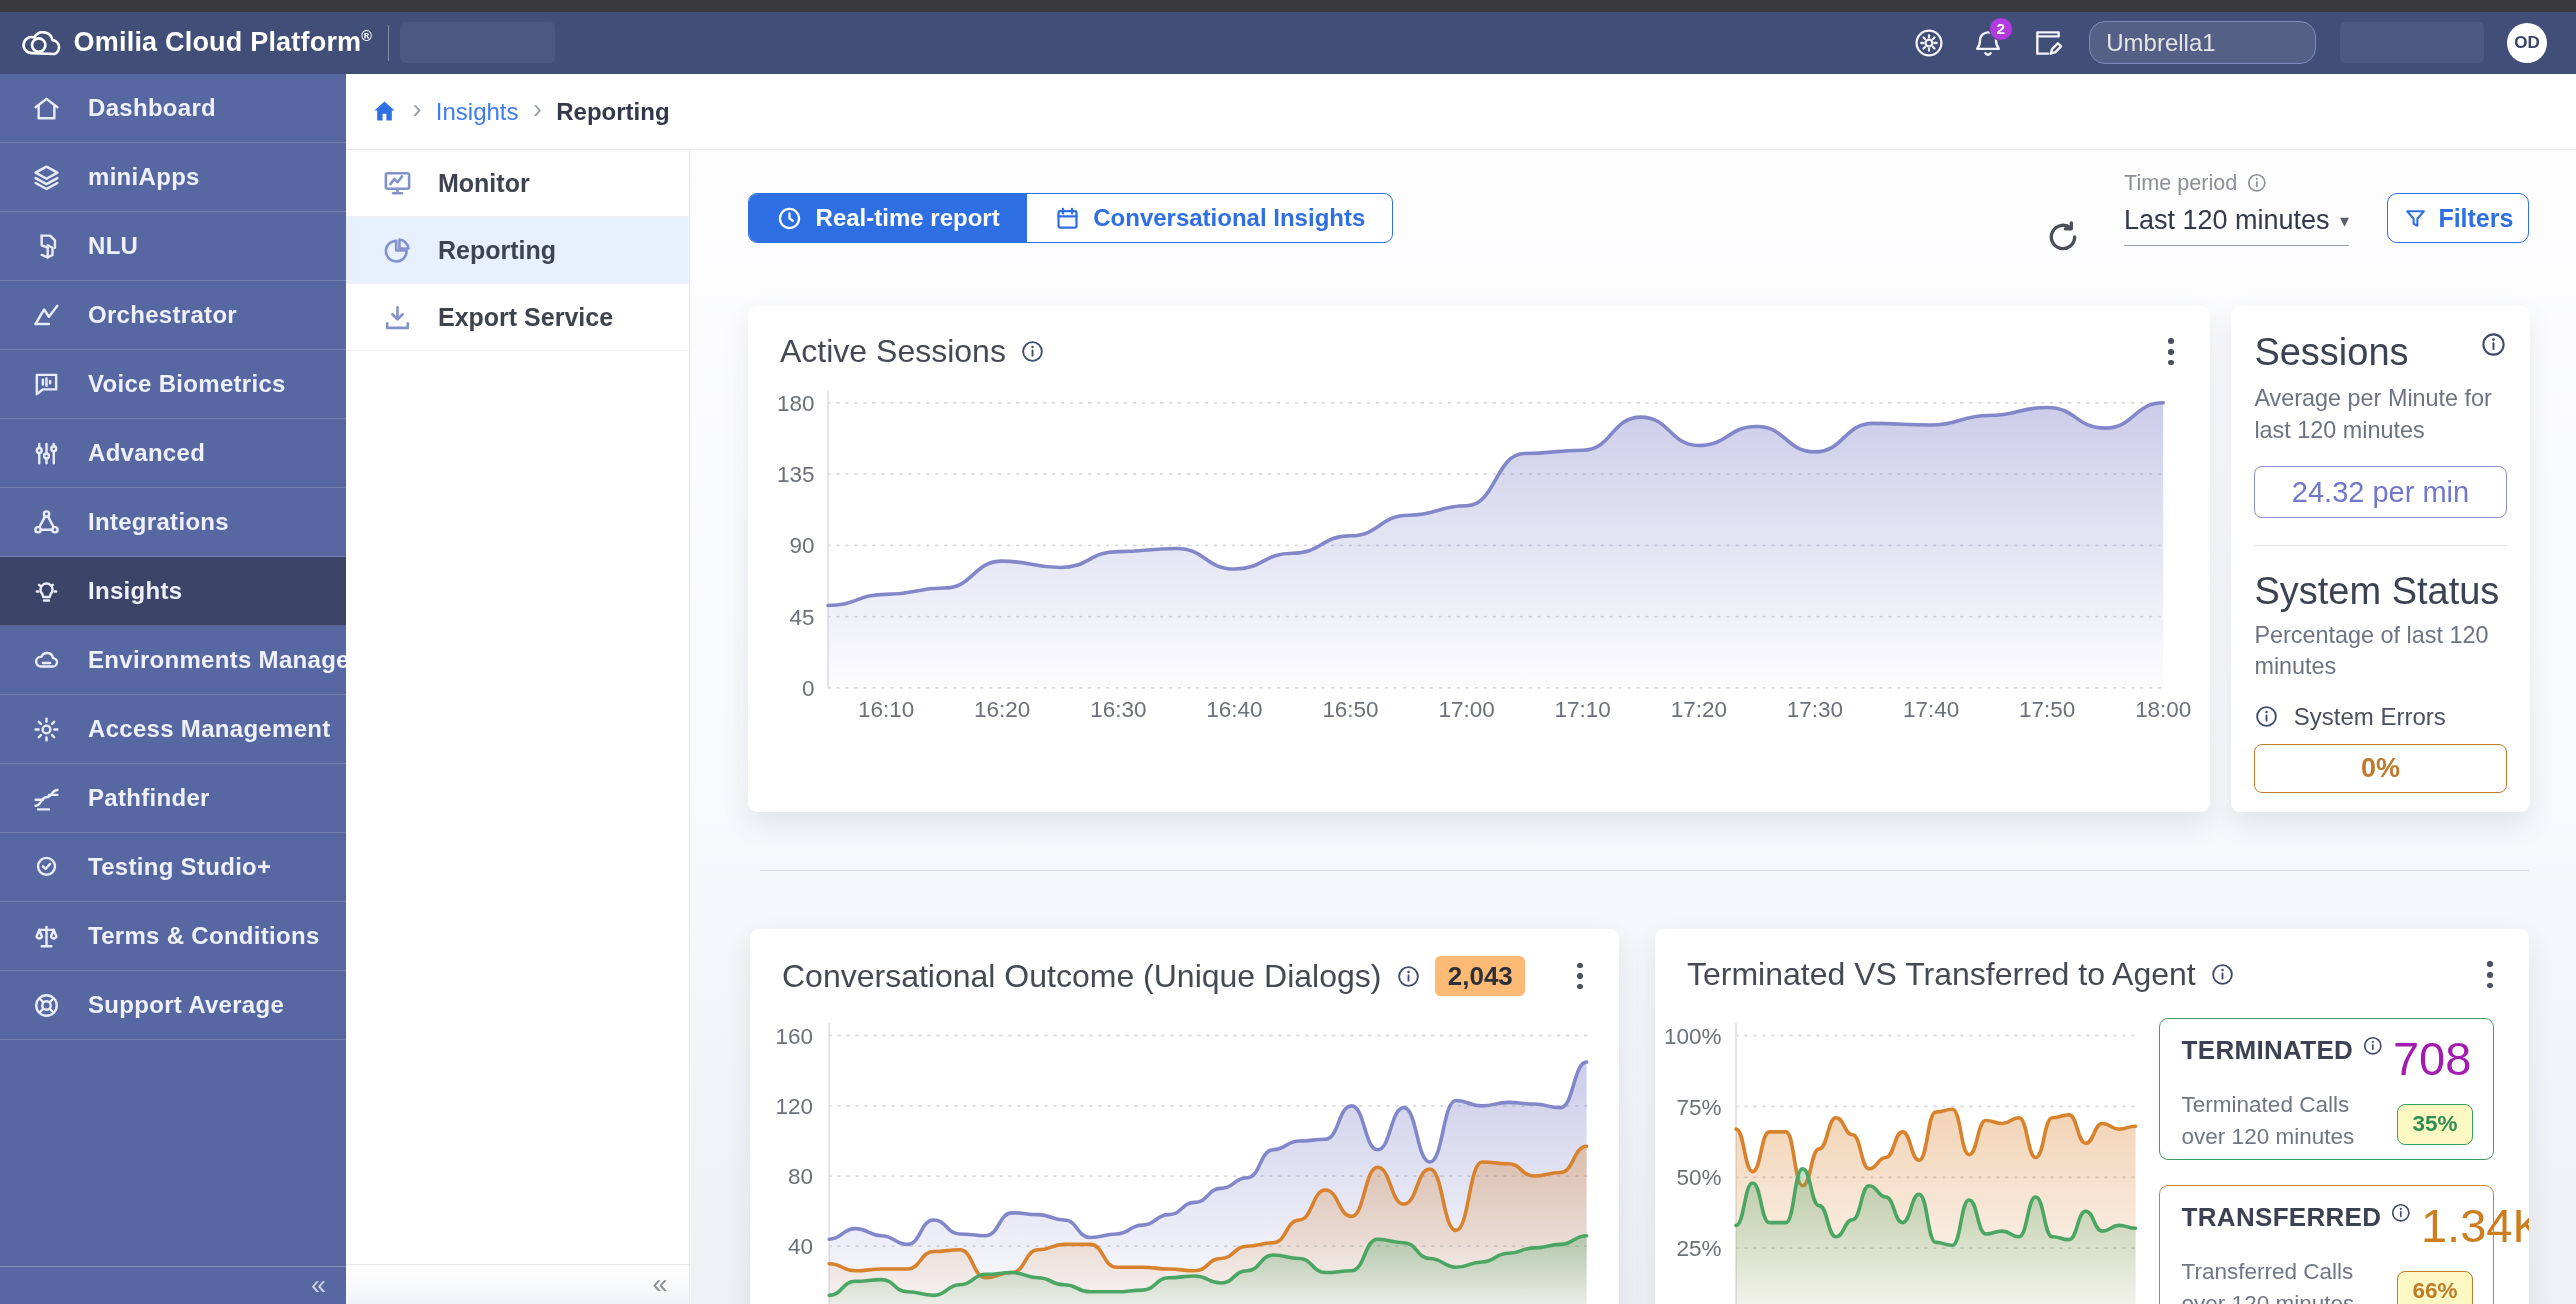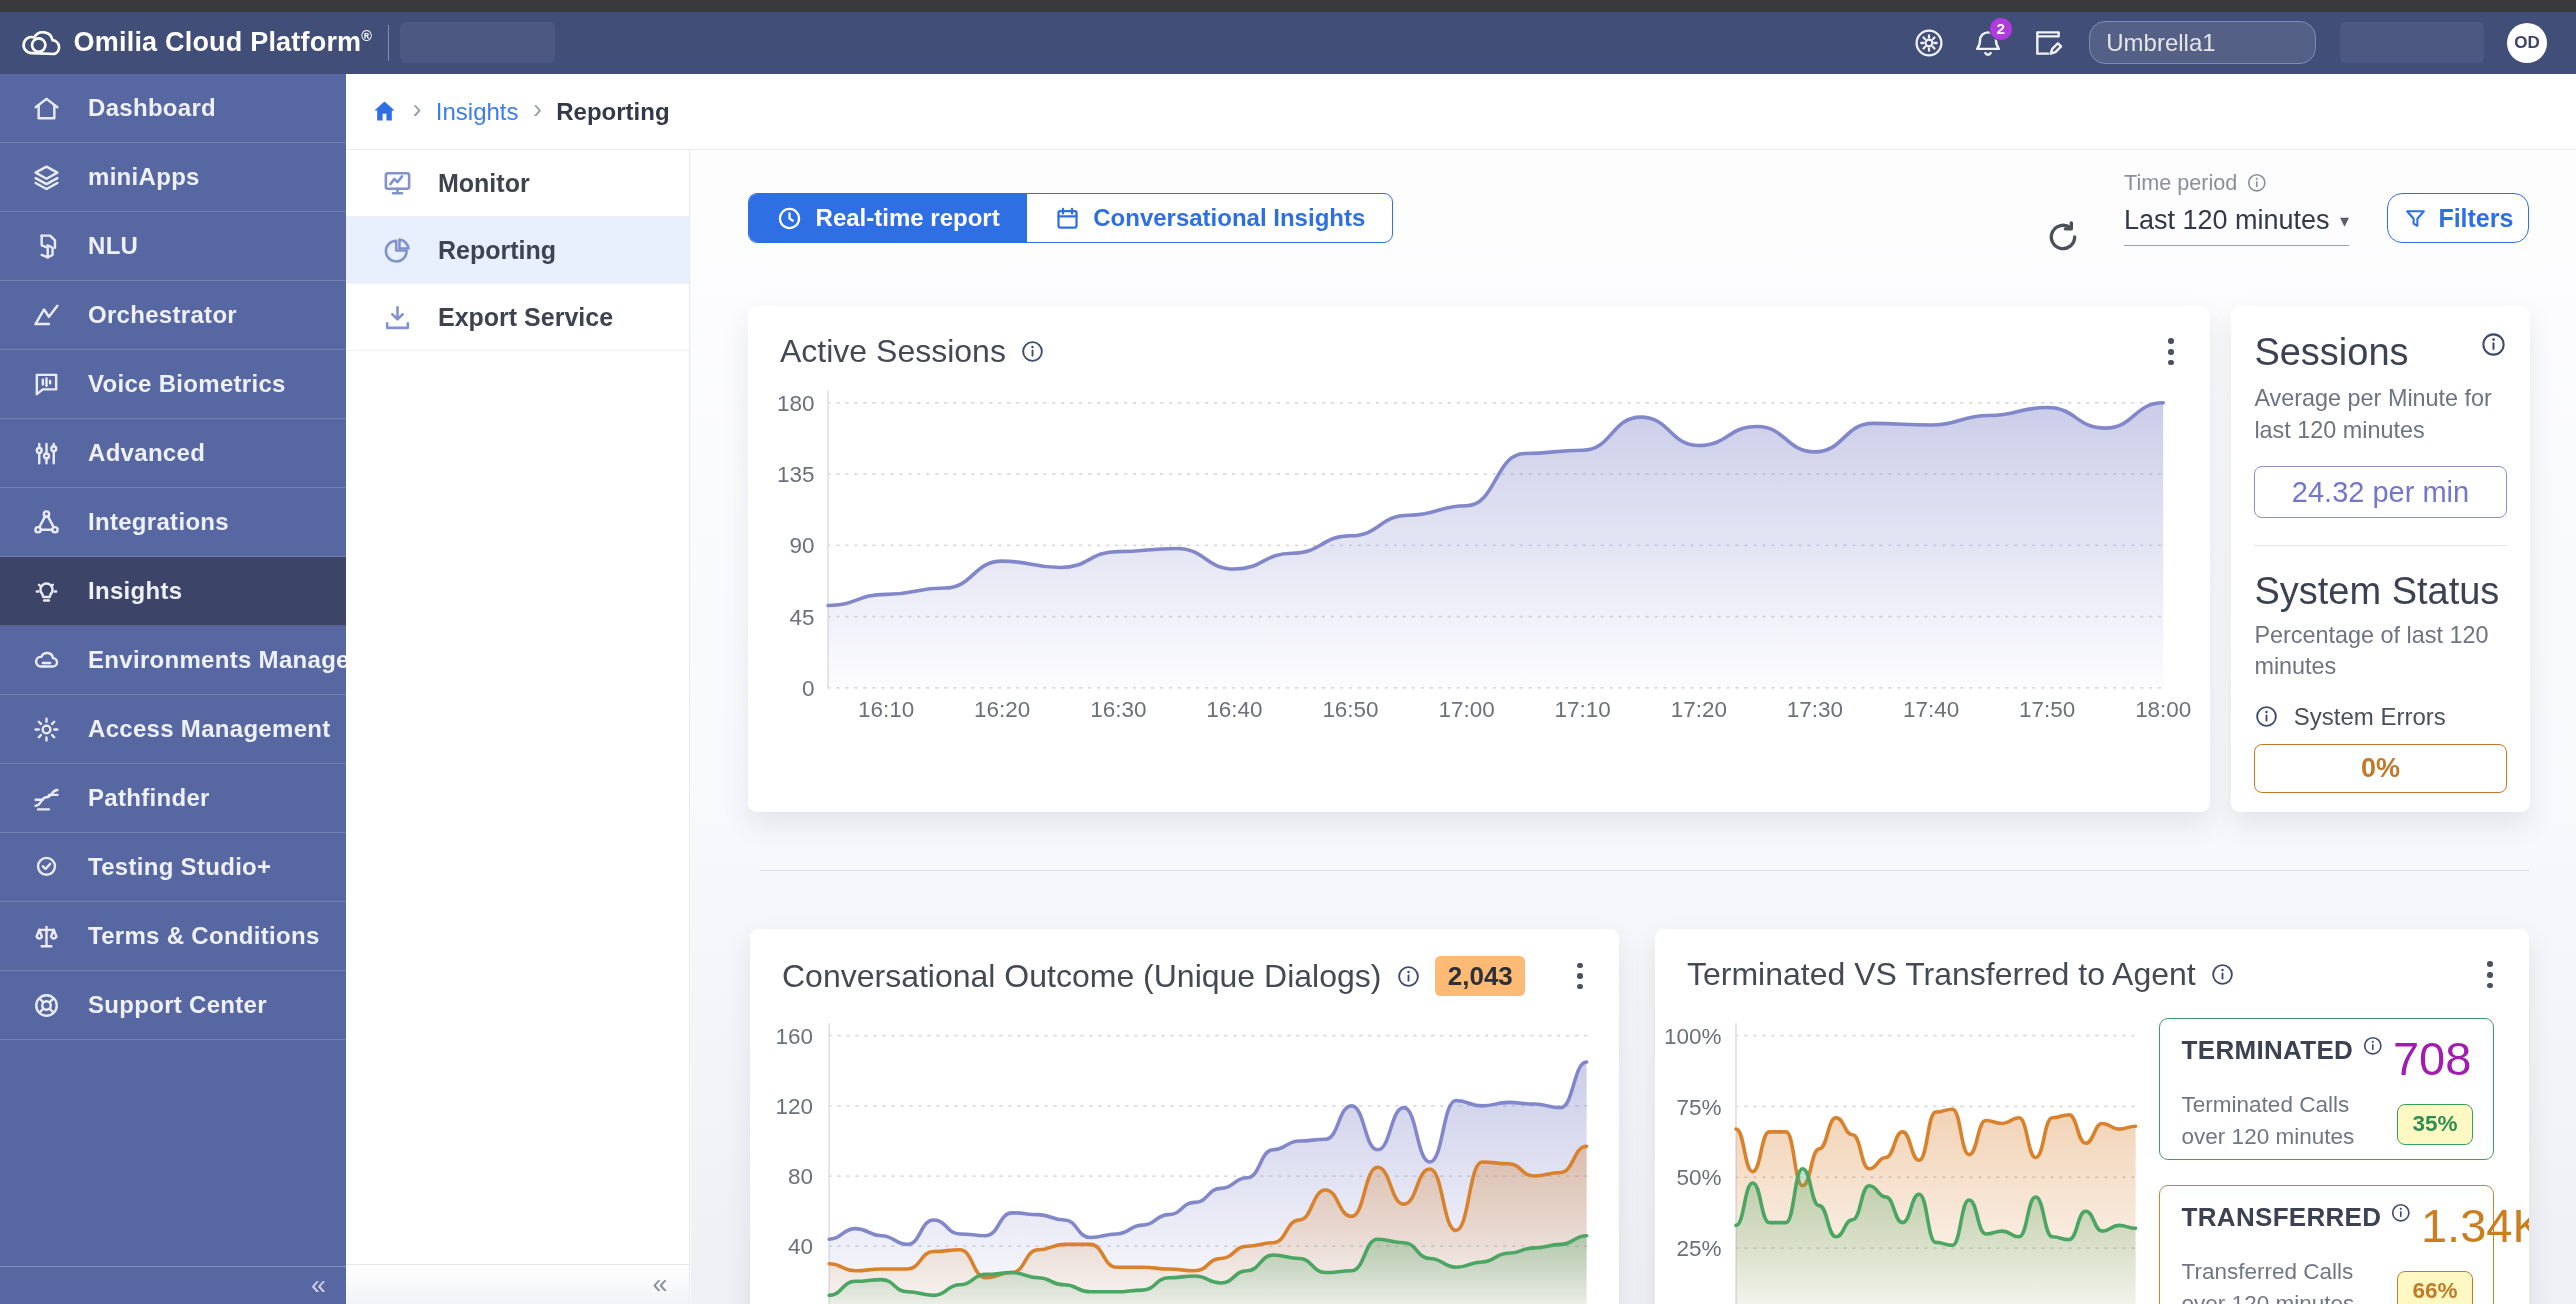--- a/index.html
+++ b/index.html
@@ -56,21 +56,21 @@
   .main { position:absolute; left:691px; top:150px; width:1885px; height:1154px; background:linear-gradient(180deg,#fdfdfe 0%,#f8f9fb 55%,#eef0f4 100%); }
   .tabs { position:absolute; left:57px; top:43px; height:50px; display:flex; border:1.8px solid #2f6fe4; border-radius:9px; overflow:hidden; background:#fff; }
   .tab { display:flex; align-items:center; gap:12.6px; padding:0 27px; font-size:24px; font-weight:700; color:#2f6fe4; cursor:pointer; }
   .tab.active { background:#2f6fe4; color:#ffffff; }
   .refresh-btn { position:absolute; right:493px; top:67px; width:40px; height:40px; color:#4b4f58; cursor:pointer; }
   .time-period { position:absolute; right:227px; top:20px; width:225px; cursor:pointer; }
   .tp-label-row { display:flex; align-items:center; gap:9px; color:#8a8f99; font-size:21.6px; }
   .tp-value-row { display:flex; align-items:center; justify-content:space-between; margin-top:9px; padding-bottom:9px; border-bottom:0.9px solid #9aa0a8; }
   .tp-value { color:#34394a; font-size:27px; }
   .tp-caret { color:#5a5f6a; font-size:18px; }
-  .filters-btn { position:absolute; right:47px; top:43px; width:142px; height:50px; border:1.8px solid #2f6fe4; border-radius:15px; background:#fff; color:#2f6fe4; font-size:25px; font-weight:700; display:flex; align-items:center; justify-content:center; gap:10.8px; cursor:pointer; }
+  .filters-btn { position:absolute; right:47px; top:43px; width:142px; height:50px; border:1.8px solid #2f6fe4; border-radius:10px; background:#fff; color:#2f6fe4; font-size:25px; font-weight:700; display:flex; align-items:center; justify-content:center; gap:10.8px; cursor:pointer; }
 
   .card { position:absolute; background:#ffffff; border-radius:9px; box-shadow:0 12.6px 27px rgba(80,90,120,.12); }
   .card-head { display:flex; align-items:center; gap:14.4px; padding:27px 31px 0 32px; }
   .card-title { font-size:32px; color:#444953; font-weight:500; white-space:nowrap; }
   .info-ic { color:#3f4b6e; display:flex; cursor:pointer; flex:0 0 auto; }
   .kebab { margin-left:auto; cursor:pointer; display:flex; flex-direction:column; gap:5.4px; padding:5.4px; }
   .kebab i { width:5.4px; height:5.4px; border-radius:50%; background:#4a5161; }
   .count-badge { background:#fdba74; border-radius:5.4px; padding:4.5px 12.6px; font-size:26px; font-weight:600; color:#2c3038; }
 
   .as-card { left:57px; top:156px; width:1462px; height:506px; overflow:hidden; }
@@ -299,21 +299,21 @@
       <span class="nav-caret">▴</span>
     </div>
     <div class="nav-item">
       <span class="nv-ic">
           <svg viewBox="0 0 24 24" width="29" height="29" fill="none" stroke="currentColor" stroke-width="2">
             <circle cx="12" cy="12" r="8.5"></circle>
             <circle cx="12" cy="12" r="3.5"></circle>
             <path d="M9.5 9.5L6 6M14.5 9.5L18 6M14.5 14.5L18 18M9.5 14.5L6 18"></path>
           </svg>
         </span>
-      <span class="lbl">Support Center</span>
+      <span class="lbl">Support Average</span>
     </div>
     <div class="sidebar-spacer"></div>
     <div class="sidebar-footer">
       <span class="collapse-chevrons">«</span>
     </div>
   </div>
 
   <div class="breadcrumb-row">
     <span class="bc-home">
       <svg width="27" height="27" viewBox="0 0 24 24" fill="currentColor">

